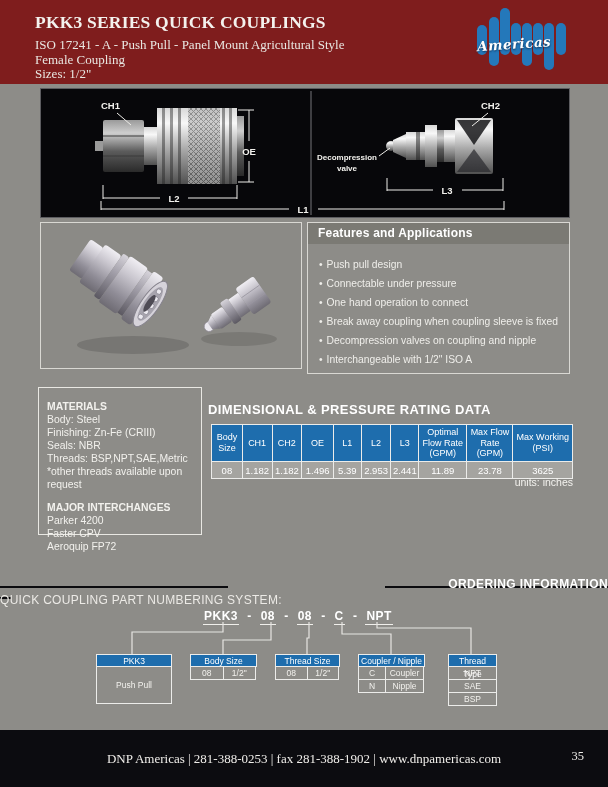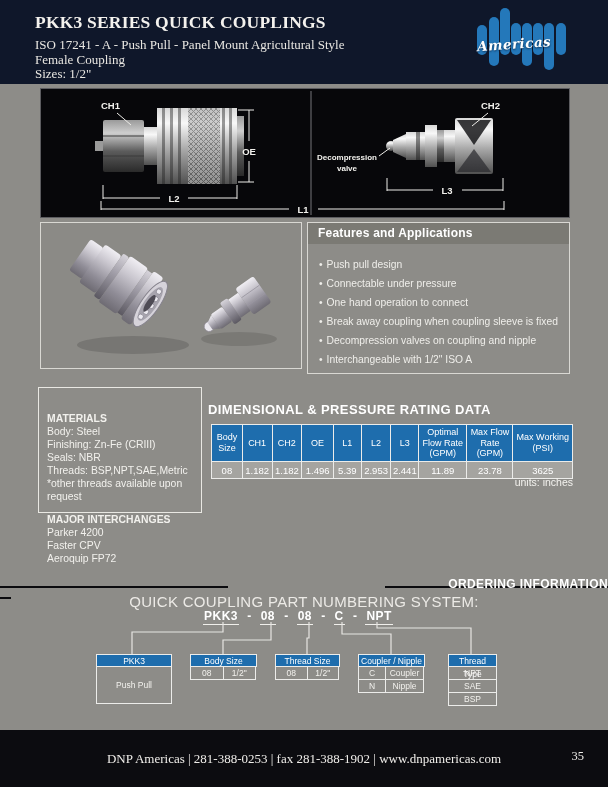--- a/index.html
+++ b/index.html
@@ -3,21 +3,21 @@
 <meta charset="utf-8">
 <style>
   * { margin:0; padding:0; box-sizing:border-box; }
   html,body { background:#555; }
   .page {
     position:relative; width:608px; height:787px; overflow:hidden;
     background:#8d8c88; font-family:"Liberation Sans", sans-serif;
     margin:0 auto;
   }
   
-  .hdr { position:absolute; left:0; top:0; width:608px; height:84px; background:#0f172a; }
+  .hdr { position:absolute; left:0; top:0; width:608px; height:84px; background:#7f1d1d; }
   .hdr-title { position:absolute; left:35px; top:12px; color:#f4f2ee;
     font-family:"Liberation Serif", serif; font-weight:bold; font-size:17.5px; letter-spacing:.2px; }
   .hdr-sub  { position:absolute; left:35px; color:#e9e7e2;
     font-family:"Liberation Serif", serif; font-size:13px; }
   .hdr-sub.s1 { top:37px; } .hdr-sub.s2 { top:52px; } .hdr-sub.s3 { top:66px; }
   .logo { position:absolute; left:476px; top:7px; width:96px; height:70px; }
   .logo .bar { position:absolute; width:10px; background:#2478ba; border-radius:5px; }
   .logo-script { position:absolute; left:1px; top:28px; width:94px; color:#ffffff;
     font-family:"DejaVu Serif", serif; font-style:italic; font-weight:bold; font-size:13.5px;
     transform:rotate(-4deg); letter-spacing:.5px; text-shadow:0 1px 2px rgba(10,30,60,.8); }
@@ -29,42 +29,42 @@
   .photo-box { position:absolute; left:40px; top:222px; width:262px; height:147px;
     background:#8b8a86; border:1px solid #d9d8d3; }
   .features-box { position:absolute; left:307px; top:222px; width:263px; height:152px;
     border:1px solid #d9d8d3; }
   .features-hd { height:21px; background:#7b7a74; color:#ffffff; font-weight:bold;
     font-size:12px; line-height:21px; padding-left:10px; letter-spacing:.2px; }
   .bullets { padding:11px 8px 0 11px; }
   .bullet-line { color:#efeeea; font-size:10.3px; line-height:19px; white-space:nowrap; }
   .bullet-line .b { margin-right:4px; }
   
-  .materials-box { position:absolute; left:38px; top:387px; width:164px; height:126px;
-    border:1px solid #e9e8e3; padding:24px 8px; color:#f2f1ed; font-size:10.4px; line-height:13px; }
+  .materials-box { position:absolute; left:38px; top:387px; width:164px; height:148px;
+    border:1px solid #e9e8e3; padding:12px 8px; color:#f2f1ed; font-size:10.4px; line-height:13px; }
   .mat-h { font-weight:bold; }
   .mat-h.mt { margin-top:10px; }
   
   .dim-title { position:absolute; left:208px; top:402px; color:#ffffff; font-weight:bold;
     font-size:13px; letter-spacing:.4px; }
   .dim-table { position:absolute; left:211px; top:424px; border-collapse:collapse; table-layout:fixed; width:362px; }
   .dim-table th, .dim-table td { border:1px solid #ececea; color:#ffffff; text-align:center; vertical-align:middle; }
   .dim-table th { background:#1e6dad; font-weight:normal; font-size:9px; line-height:1.18; height:37px; padding:1px; }
   .dim-table td { background:#a5a4a0; font-size:9.5px; height:17px; }
   .units { position:absolute; left:211px; top:476px; width:362px; text-align:right;
     color:#f4f3ef; font-size:10.5px; }
   
   .rule { position:absolute; background:#0b0b0e; height:2px; }
   .rule-l { left:0; top:586px; width:228px; }
   .rule-r { left:385px; top:586px; width:223px; }
   .rule-tick { left:0; top:597px; width:11px; }
   .ord-title { position:absolute; left:0; top:577px; width:608px; text-align:right;
     color:#ffffff; font-weight:bold; font-size:12px; letter-spacing:.4px; }
-  .ord-sub { position:absolute; left:0; top:593px; width:608px; text-align:center;
-    color:#eceae6; font-size:15px; letter-spacing:.3px; }
+  .ord-sub { position:absolute; left:0; top:593px; width:608px; 
+    color:#eceae6; font-size:12px; letter-spacing:.3px; }
   .pn { position:absolute; left:203px; top:609px; width:190px; display:flex;
     justify-content:space-between; align-items:flex-start; color:#ffffff;
     font-weight:bold; font-size:12px; }
   .pn .seg { border-bottom:1.5px solid #f0efeb; padding:0 1px 1px 1px; letter-spacing:.5px; }
   .connectors { position:absolute; left:0; top:621px; }
   .obox { position:absolute; top:654px; font-size:8.5px; color:#f2f1ed; }
   .obox-h { height:13px; line-height:13px; background:#1e6dad; color:#ffffff; text-align:center;
     border:1px solid #ececea; }
   .orow { display:flex; height:14px; margin-top:-1px; }
   .ocell { border:1px solid #ececea; text-align:center; line-height:13px; }

